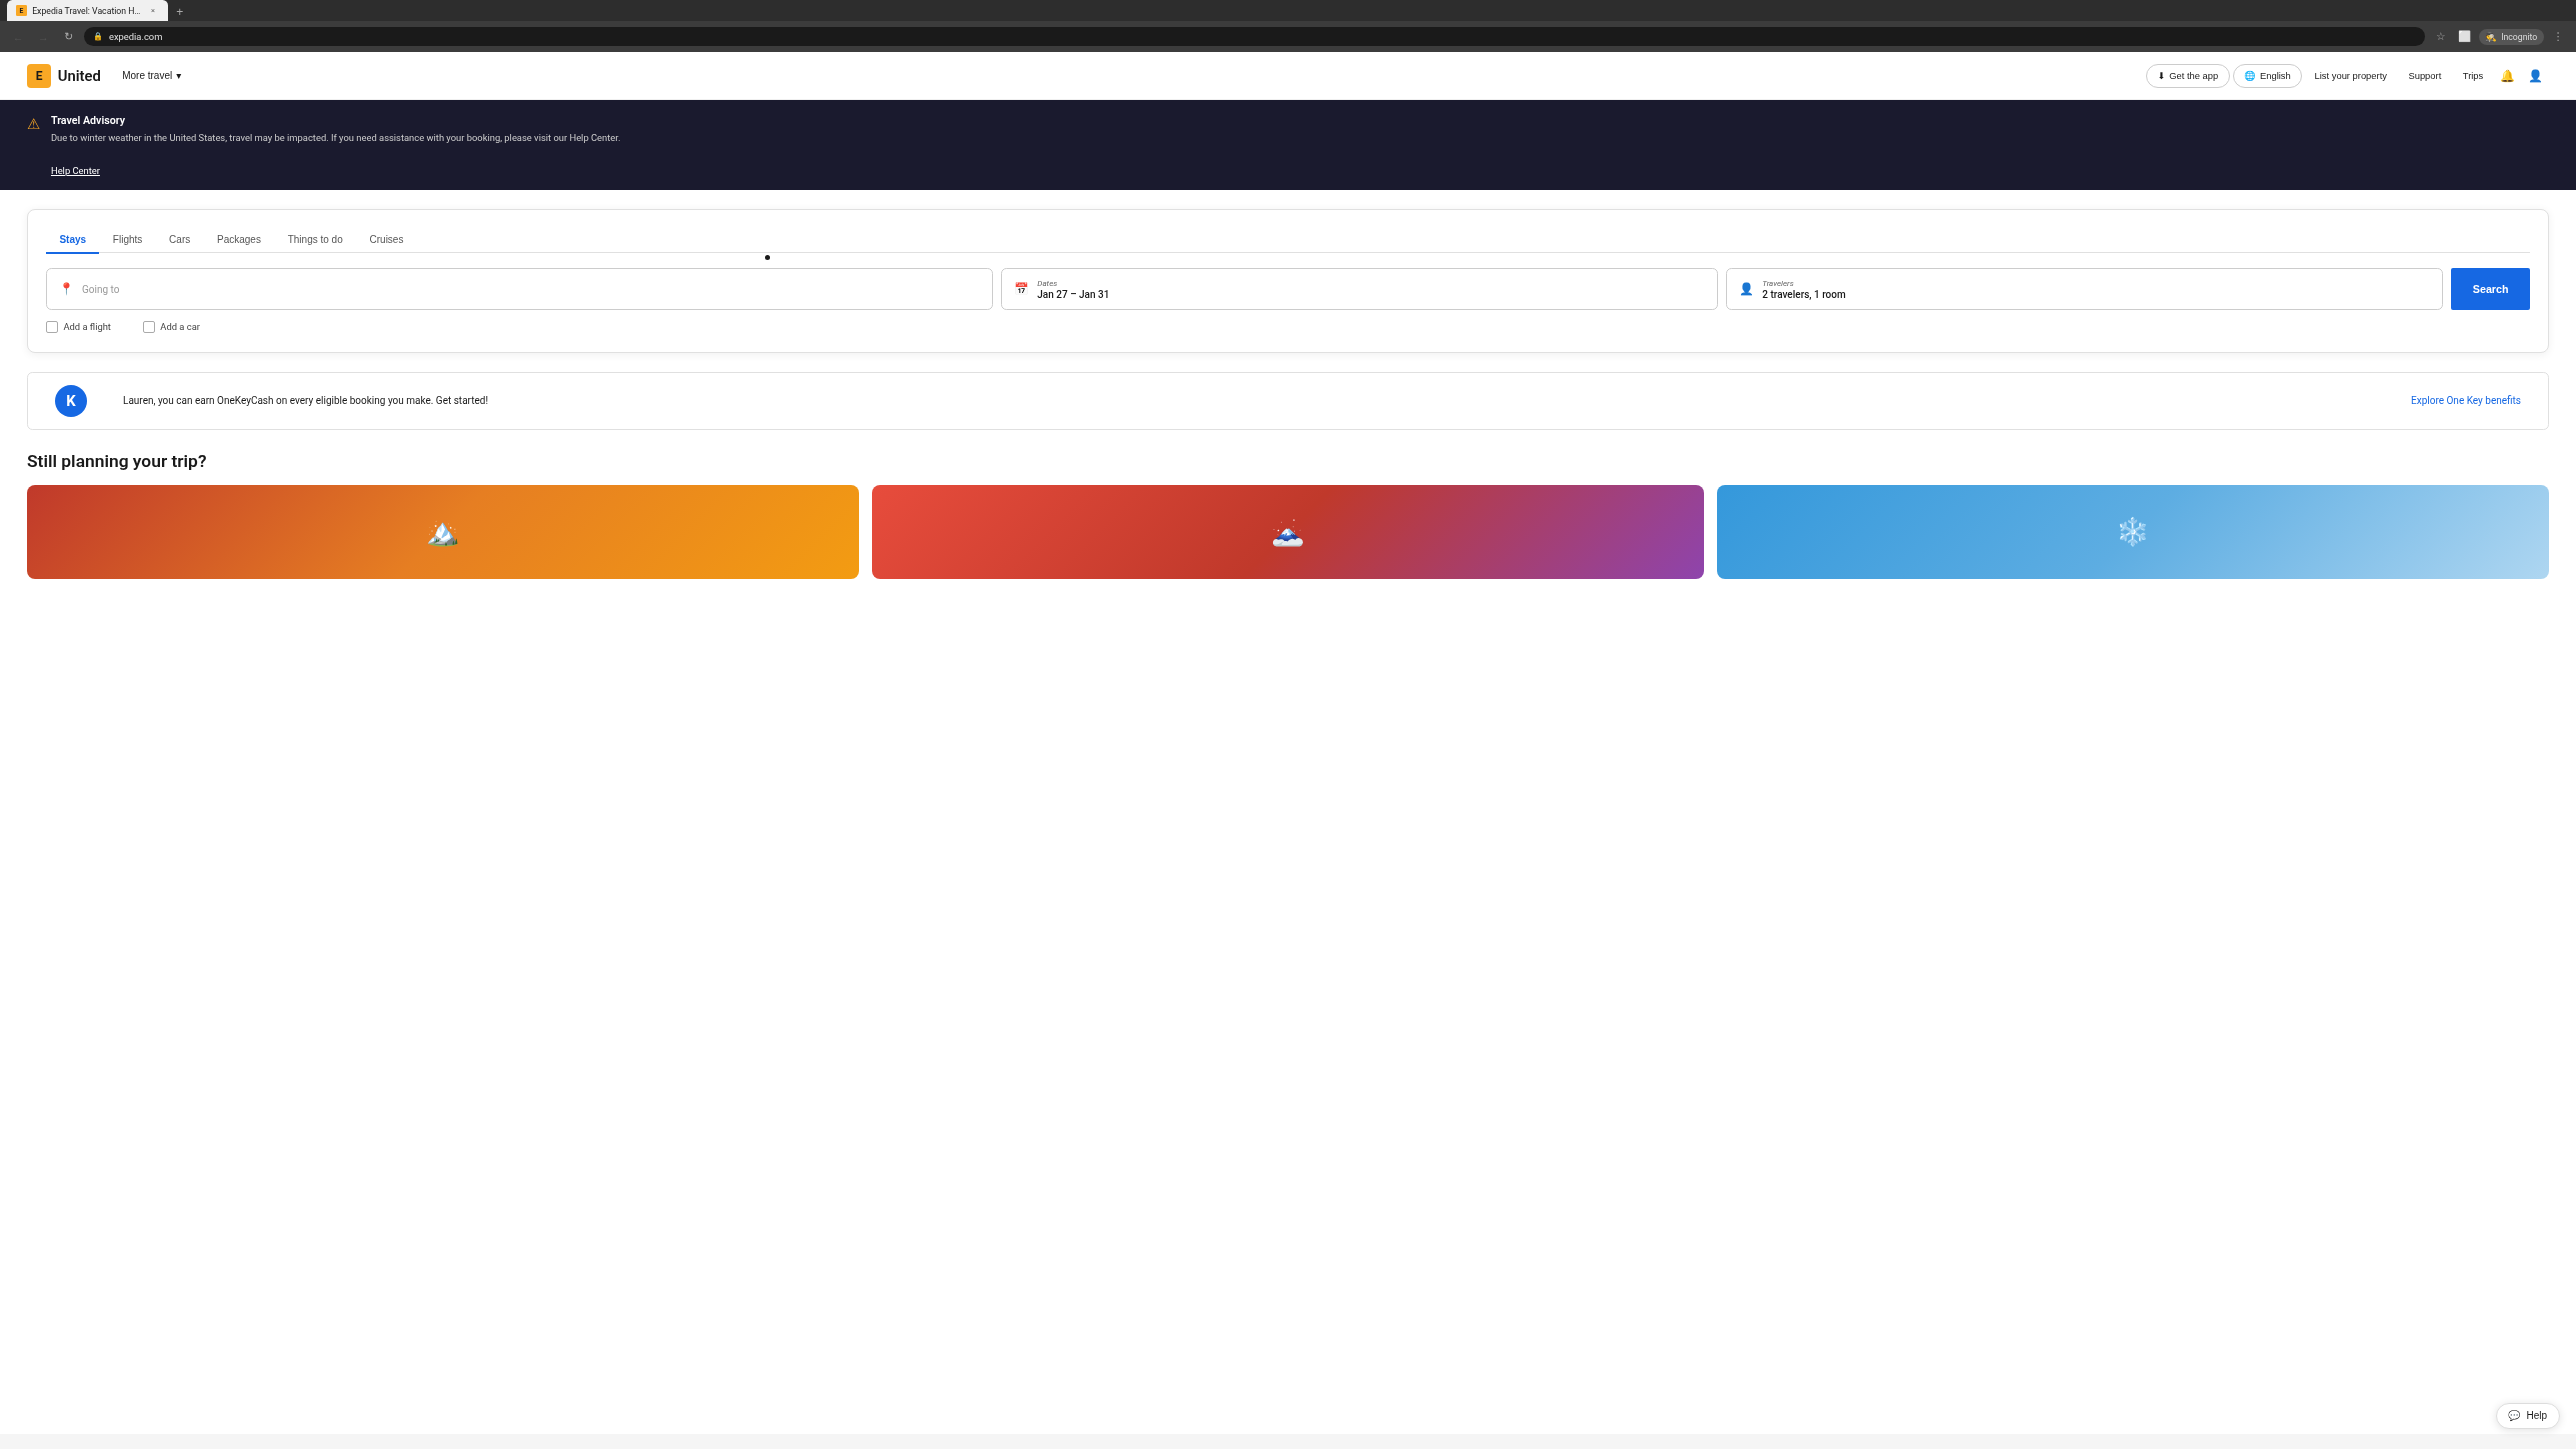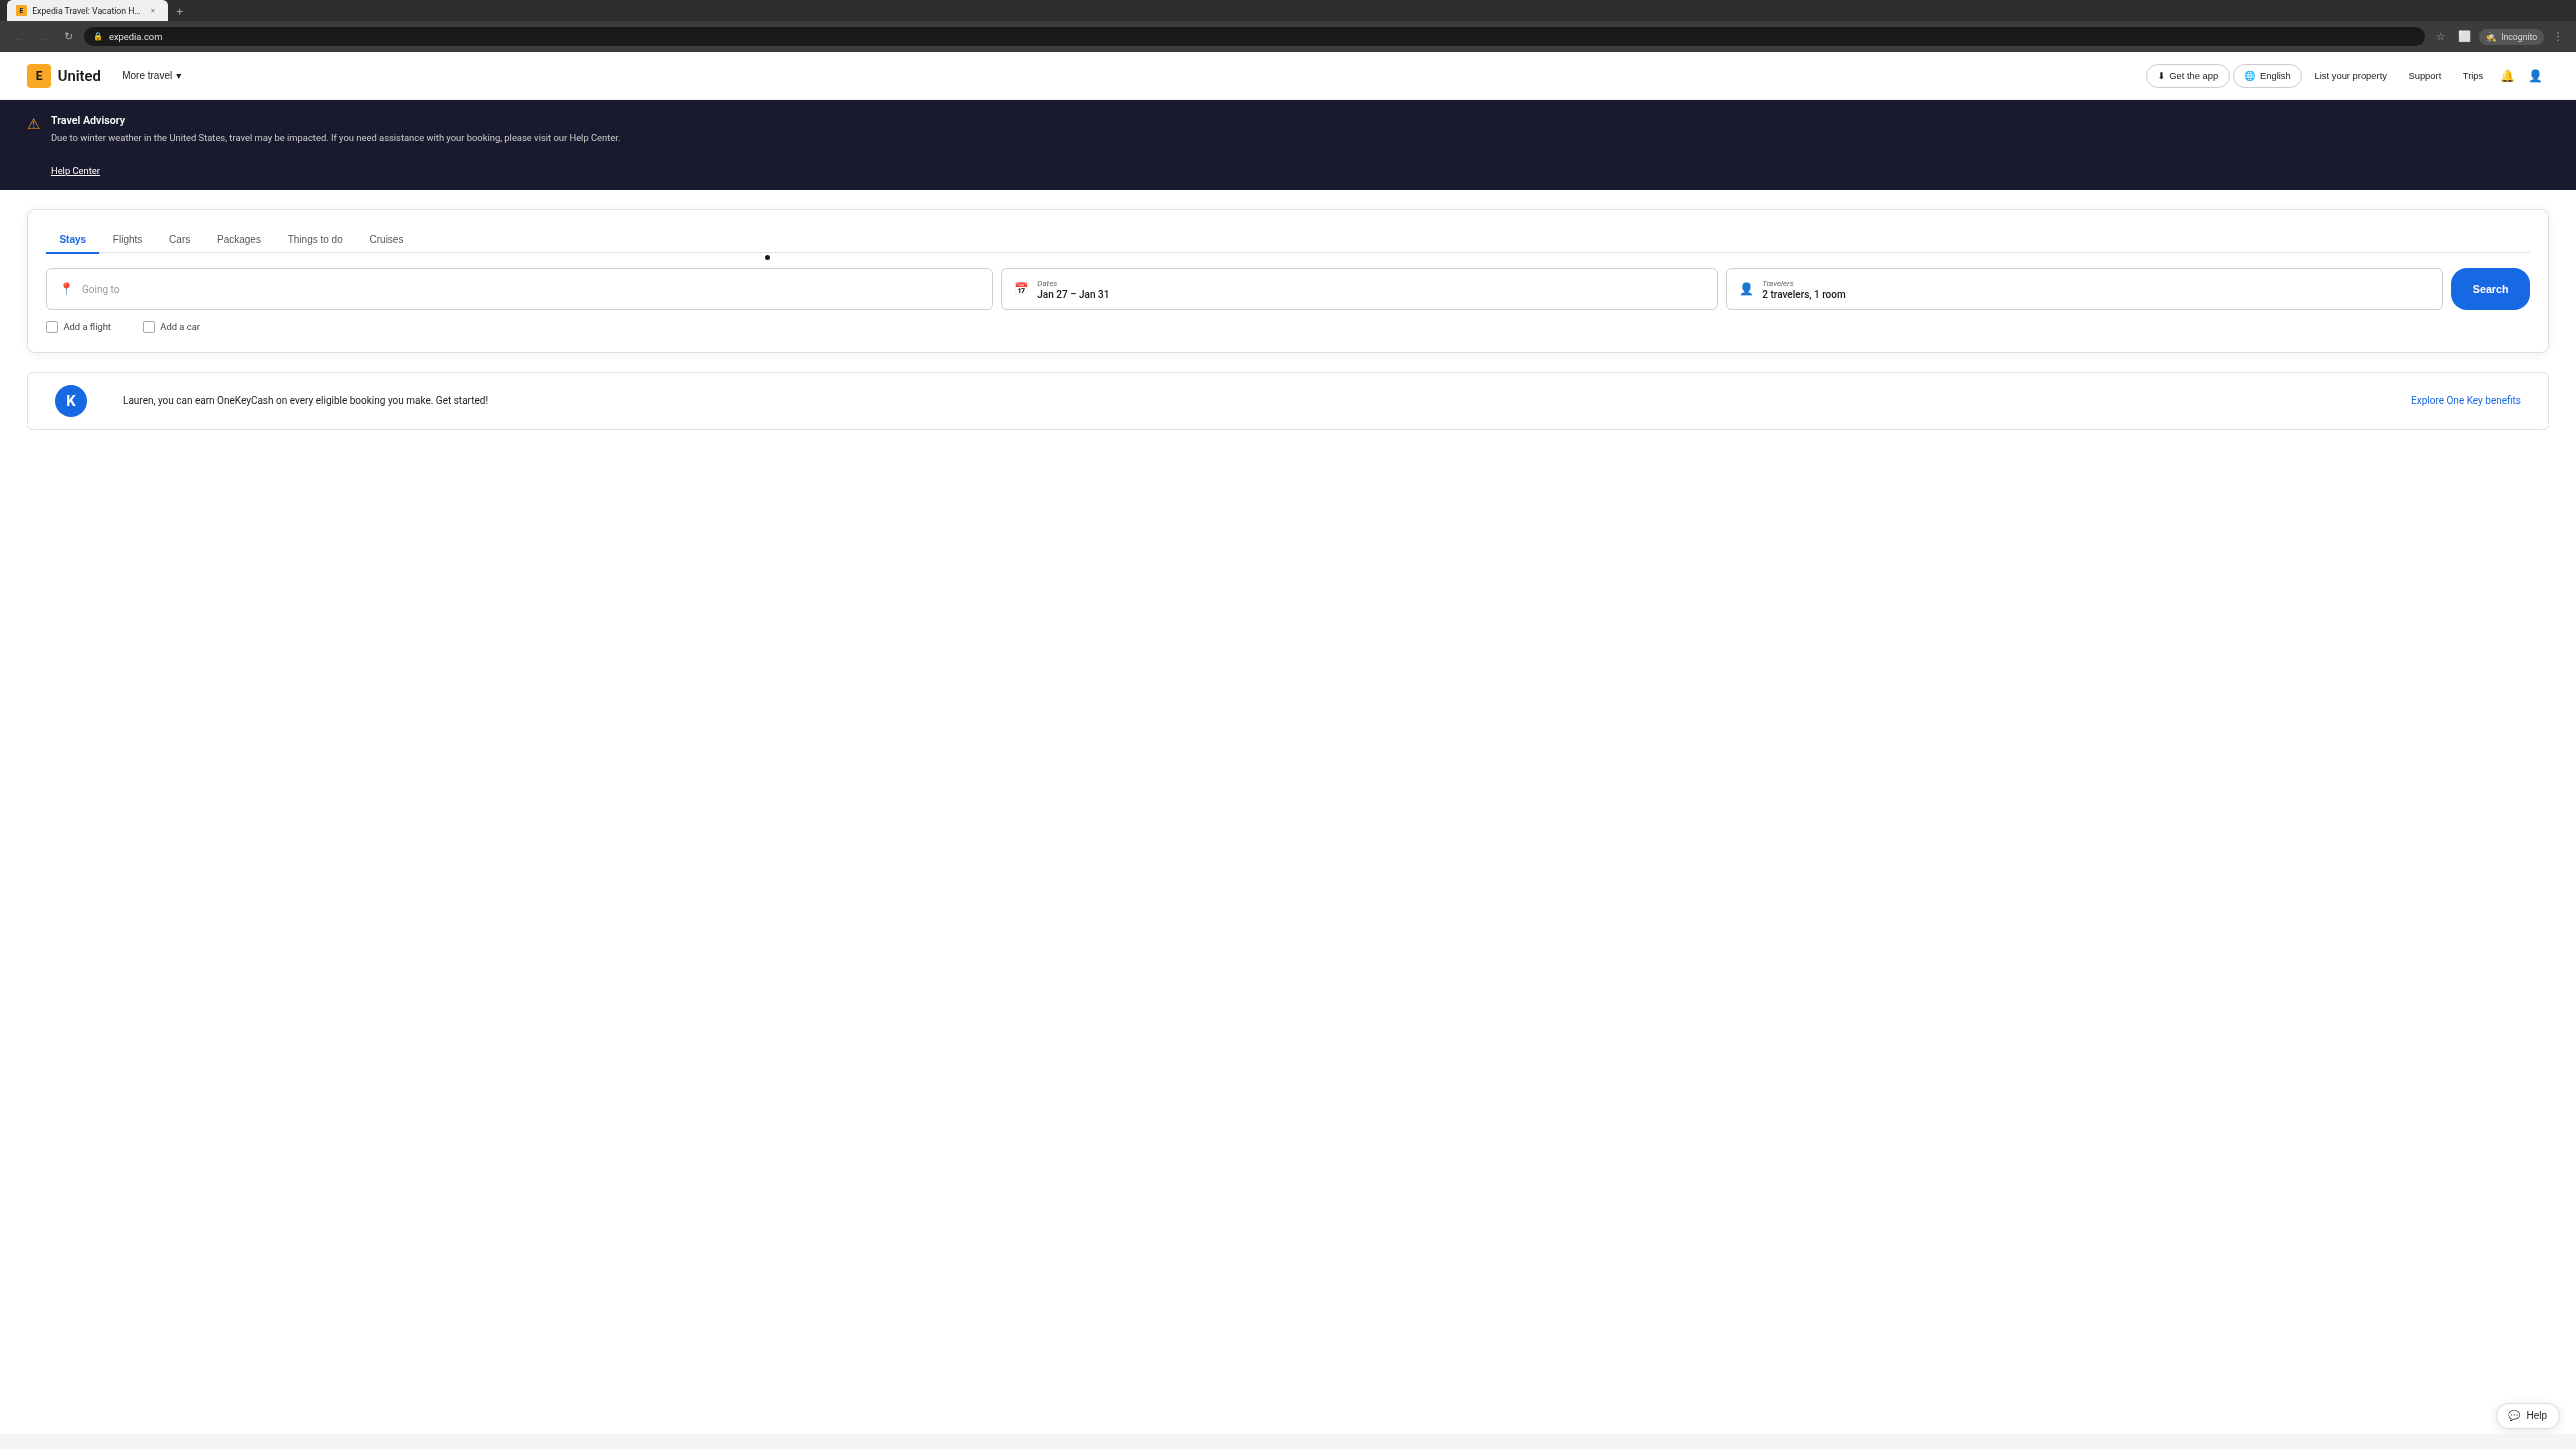--- a/index.html
+++ b/index.html
@@ -301,21 +301,21 @@
     }
     .search-field-placeholder {
       font-size: 10px;
       color: #999;
     }
     .search-btn {
       padding: 9.4px 21.5px;
       background: #1668e3;
       color: #fff;
       border: none;
-      border-radius: 16px;
+      border-radius: 2px;
       font-size: 10.7px;
       font-weight: 600;
       cursor: pointer;
       white-space: nowrap;
     }
     .search-options {
       display: flex;
       gap: 32px;
       margin-top: 10.7px;
     }
@@ -590,20 +590,40 @@
   </div>
 
   <div class="onekey-banner">
     <div class="onekey-avatar">
       <span>K</span>
     </div>
     <span class="onekey-text">Lauren, you can earn OneKeyCash on every eligible booking you make. Get started!</span>
     <a class="onekey-link">Explore One Key benefits</a>
   </div>
 
+  <div class="still-planning">
+    <h2 class="still-planning-title">Still planning your trip?</h2>
+    <div class="planning-cards">
+      <div class="planning-card">
+        <div class="card-img-placeholder card-img-1">
+          <span>🏔️</span>
+        </div>
+      </div>
+      <div class="planning-card">
+        <div class="card-img-placeholder card-img-2">
+          <span>🗻</span>
+        </div>
+      </div>
+      <div class="planning-card">
+        <div class="card-img-placeholder card-img-3">
+          <span>❄️</span>
+        </div>
+      </div>
+    </div>
+  </div>
 
 </div>
 
 <button class="help-btn">
   <span>💬</span>
   <span>Help</span>
 </button>
 
 <div class="cursor-dot"></div>
 

